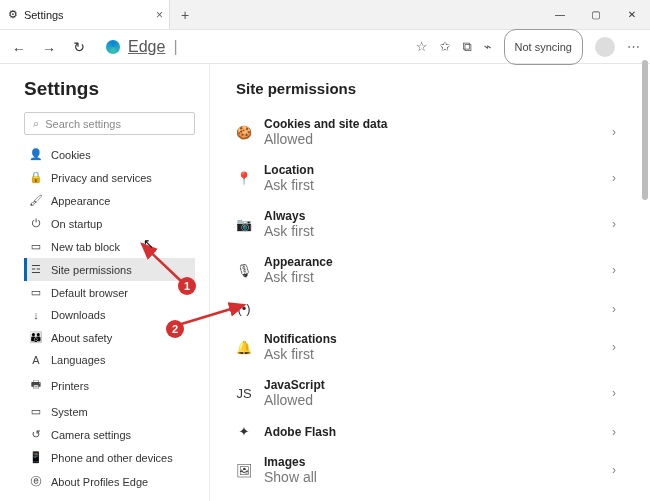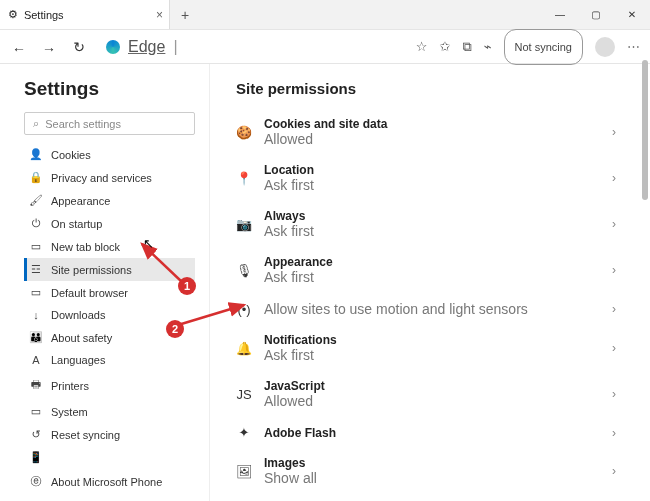--- a/index.html
+++ b/index.html
@@ -147,28 +147,29 @@
         <li class="sb-item">
           <span class="sb-icon">🖶</span>
           <span>Printers</span>
         </li>
         <li class="sb-item">
           <span class="sb-icon">▭</span>
           <span>System</span>
         </li>
         <li class="sb-item">
           <span class="sb-icon">↺</span>
-          <span>Reset syncing</span>
+          <span>Camera settings</span>
         </li>
         <li class="sb-item">
           <span class="sb-icon">📱</span>
+          <span>Phone and other devices</span>
         </li>
         <li class="sb-item">
           <span class="sb-icon">ⓔ</span>
-          <span>About Microsoft Phone</span>
+          <span>About Profiles Edge</span>
         </li>
       </ul>
   </aside>
 
   <main class="panel">
     <div class="panel-title">Site permissions</div>
     <ul class="perm-list" id="perm-list">
         <li class="perm-item">
           <span class="perm-icon">🍪</span>
           <span class="perm-text">
@@ -197,21 +198,20 @@
           <span class="perm-icon">🎙</span>
           <span class="perm-text">
             <div class="t">Appearance</div>
             <div class="s">Ask first</div>
           </span>
           <span class="chev">›</span>
         </li>
         <li class="perm-item">
           <span class="perm-icon">(•)</span>
           <span class="perm-text">
-            <div class="s">Allow sites to use motion and light sensors</div>
           </span>
           <span class="chev">›</span>
         </li>
         <li class="perm-item">
           <span class="perm-icon">🔔</span>
           <span class="perm-text">
             <div class="t">Notifications</div>
             <div class="s">Ask first</div>
           </span>
           <span class="chev">›</span>

